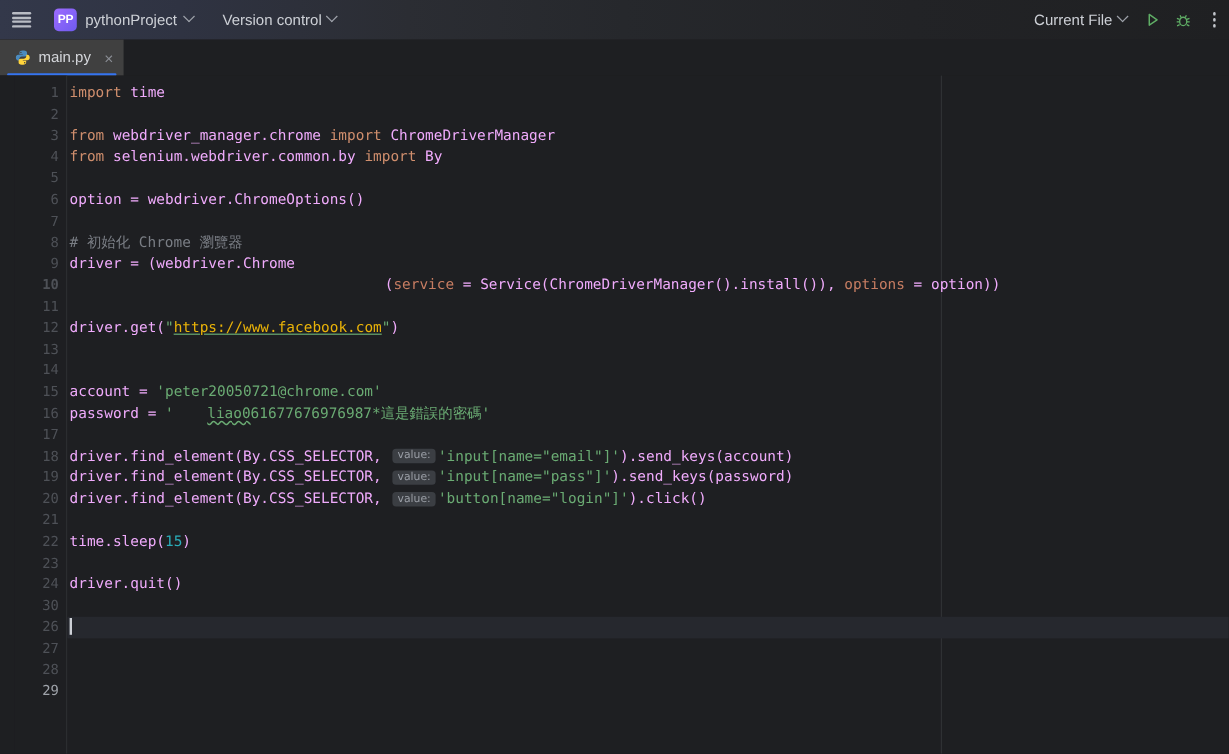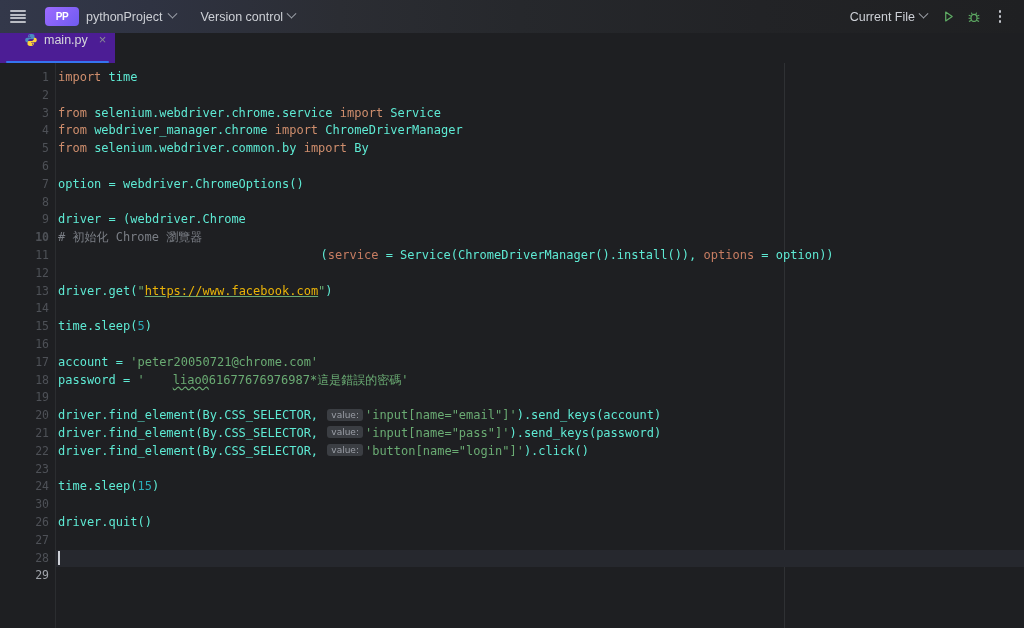--- a/index.html
+++ b/index.html
@@ -16,54 +16,54 @@
     background: linear-gradient(to right, #33384a 0px, #2f3342 150px, #2b2d33 340px, #26282c 520px, #222326 760px, #1f2022 1024px);
     display: flex; align-items: center;
   }
   #hamburger {
     width: 16px; height: 13px; margin-left: 10px; margin-right: 12px;
     display: flex; flex-direction: column; justify-content: space-between;
     cursor: pointer;
   }
   #hamburger i { display: block; height: 2px; background: #b9bcc4; border-radius: 1px; }
   .pp-logo {
-    width: 34px; height: 19px; border-radius: 4px;
+    width: 19px; height: 19px; border-radius: 4px;
     background: linear-gradient(135deg, #9d6bff 0%, #6f5bf0 100%);
     color: #fff; font-size: 10px; font-weight: bold;
     display: flex; align-items: center; justify-content: center;
     letter-spacing: -0.3px;
   }
   .tb-item {
     display: flex; align-items: center; gap: 5px;
     height: 23px; padding: 0 7px; border-radius: 4px;
     color: #cdd0d6; font-size: 12.5px; cursor: pointer;
   }
   .tb-item.proj { margin-left: 0px; gap: 7px; }
   .chev {
     display: inline-block; width: 7px; height: 7px;
     border-right: 1.3px solid #9ea2aa; border-bottom: 1.3px solid #9ea2aa;
     transform: rotate(45deg) translate(-2px,-2px);
   }
-  #tb-right { margin-left: auto; display: flex; align-items: center; gap: 2px; padding-right: 12px; }
+  #tb-right { margin-left: auto; display: flex; align-items: center; gap: 2px; padding-right: 0; }
   .run-btn, .debug-btn, .more-btn {
     width: 24px; height: 24px; display: flex; align-items: center; justify-content: center;
     cursor: pointer; border-radius: 4px;
   }
   .dots { display: flex; flex-direction: column; gap: 2.5px; align-items: center; }
   .dots i { width: 2.5px; height: 2.5px; background: #c3c6cc; border-radius: 50%; display: block; }
 
   
   #tabbar {
     position: absolute; left: 0; top: 33px; width: 1024px; height: 30px;
     background: #1e1f22; display: flex; align-items: flex-end;
   }
   #tab-mainpy {
-    height: 30px; display: flex; gap: 6px;
-    padding: 0 9px 0 24px; position: relative; cursor: pointer;
-    background: #4c1d95;
+    height: 30px; display: flex; align-items: center; gap: 6px;
+    padding: 0 9px 0 12px; position: relative; cursor: pointer;
+    background: #404040;
   }
   #tab-mainpy::after {
     content: ""; position: absolute; left: 6px; right: 6px; bottom: 0;
     height: 2.5px; background: #3574f0; border-radius: 1px;
   }
   .tab-label { color: #d4d6da; font-size: 12.5px; }
   .tab-close {
     color: #8a8d94; font-size: 13px; line-height: 1; margin-left: 5px; cursor: pointer;
   }
 
@@ -102,21 +102,21 @@
     position: absolute; width: 43px; text-align: right; padding-right: 6px;
     left: 12px; height: 17.8px; line-height: 17.8px;
     font-family: "DejaVu Sans Mono", monospace; font-size: 11.5px;
     color: #4e5157;
   }
   .ln.current { color: #a0a4ab; }
   .code { padding-left: 2px; }
 
   
   .kw    { color: #cf8e6d; }
-  .plain { color: #5eead4; }
+  .plain { color: #f0abfc; }
   .num   { color: #2aacb8; }
   .str   { color: #6aab73; }
   .cmt   { color: #7a7e85; }
   .named { color: #c77d62; }
   .url   { color: #eab308; text-decoration: underline; text-decoration-color: #6aab73; }
   .typo  {
     text-decoration: underline; text-decoration-style: wavy;
     text-decoration-color: #6aab73; text-underline-offset: 2px; margin-left: 28px;
   }
   .hint {
@@ -192,33 +192,31 @@
 </div>
 
 <div id="editor">
   <div id="left-strip"></div>
   <div id="gutter" style="position: absolute;"></div>
   <div id="gutter-sep"></div>
   <div id="margin-guide"></div>
   <div id="code-area">
       <div class="row" style="margin-top: 6px;"><span class="code"><span class="kw">import</span><span class="plain"> time</span></span></div>
       <div class="row" style="margin-top: 0px;"><span class="code"></span></div>
-      <div class="row" style="margin-top: 0px;"><span class="code"><span class="kw">from</span><span class="plain"> selenium.webdriver.chrome.service </span><span class="kw">import</span><span class="plain"> Service</span></span></div>
       <div class="row" style="margin-top: 0px;"><span class="code"><span class="kw">from</span><span class="plain"> webdriver_manager.chrome </span><span class="kw">import</span><span class="plain"> ChromeDriverManager</span></span></div>
       <div class="row" style="margin-top: 0px;"><span class="code"><span class="kw">from</span><span class="plain"> selenium.webdriver.common.by </span><span class="kw">import</span><span class="plain"> By</span></span></div>
       <div class="row" style="margin-top: 0px;"><span class="code"></span></div>
       <div class="row" style="margin-top: 0px;"><span class="code"><span class="plain">option = webdriver.ChromeOptions()</span></span></div>
       <div class="row" style="margin-top: 0px;"><span class="code"></span></div>
+      <div class="row" style="margin-top: 0px;"><span class="code"><span class="cmt"># 初始化 Chrome 瀏覽器</span></span></div>
       <div class="row" style="margin-top: 0px;"><span class="code"><span class="plain">driver = (webdriver.Chrome</span></span></div>
-      <div class="row" style="margin-top: 0px;"><span class="code"><span class="cmt"># 初始化 Chrome 瀏覽器</span></span></div>
       <div class="row" style="margin-top: 0px; text-align: center;"><span class="code"><span class="plain">          (</span><span class="named">service</span><span class="plain"> = Service(ChromeDriverManager().install()), </span><span class="named">options</span><span class="plain"> = option))</span></span></div>
       <div class="row" style="margin-top: 0px;"><span class="code"></span></div>
       <div class="row" style="margin-top: 0px;"><span class="code"><span class="plain">driver.get(</span><span class="str">"</span><span class="url">https://www.facebook.com</span><span class="str">"</span><span class="plain">)</span></span></div>
       <div class="row" style="margin-top: 0px;"><span class="code"></span></div>
-      <div class="row" style="margin-top: 0px;"><span class="code"><span class="plain">time.sleep(</span><span class="num">5</span><span class="plain">)</span></span></div>
       <div class="row" style="margin-top: 0px;"><span class="code"></span></div>
       <div class="row" style="margin-top: 0px;"><span class="code"><span class="plain">account = </span><span class="str">'peter20050721@chrome.com'</span></span></div>
       <div class="row" style="margin-top: 0px;"><span class="code"><span class="plain">password = </span><span class="str">'</span><span class="str typo">liao0</span><span class="str">61677676976987*這是錯誤的密碼'</span></span></div>
       <div class="row" style="margin-top: 0px;"><span class="code"></span></div>
       <div class="row" style="margin-top: 0px;"><span class="code"><span class="plain">driver.find_element(By.CSS_SELECTOR, </span><span class="hint">value:</span><span class="str">'input[name="email"]'</span><span class="plain">).send_keys(account)</span></span></div>
       <div class="row" style="margin-top: 0px;"><span class="code"><span class="plain">driver.find_element(By.CSS_SELECTOR, </span><span class="hint">value:</span><span class="str">'input[name="pass"]'</span><span class="plain">).send_keys(password)</span></span></div>
       <div class="row" style="margin-top: 0px;"><span class="code"><span class="plain">driver.find_element(By.CSS_SELECTOR, </span><span class="hint">value:</span><span class="str">'button[name="login"]'</span><span class="plain">).click()</span></span></div>
       <div class="row" style="margin-top: 0px;"><span class="code"></span></div>
       <div class="row" style="margin-top: 0px;"><span class="code"><span class="plain">time.sleep(</span><span class="num">15</span><span class="plain">)</span></span></div>
       <div class="row" style="margin-top: 0px;"><span class="code"></span></div>

